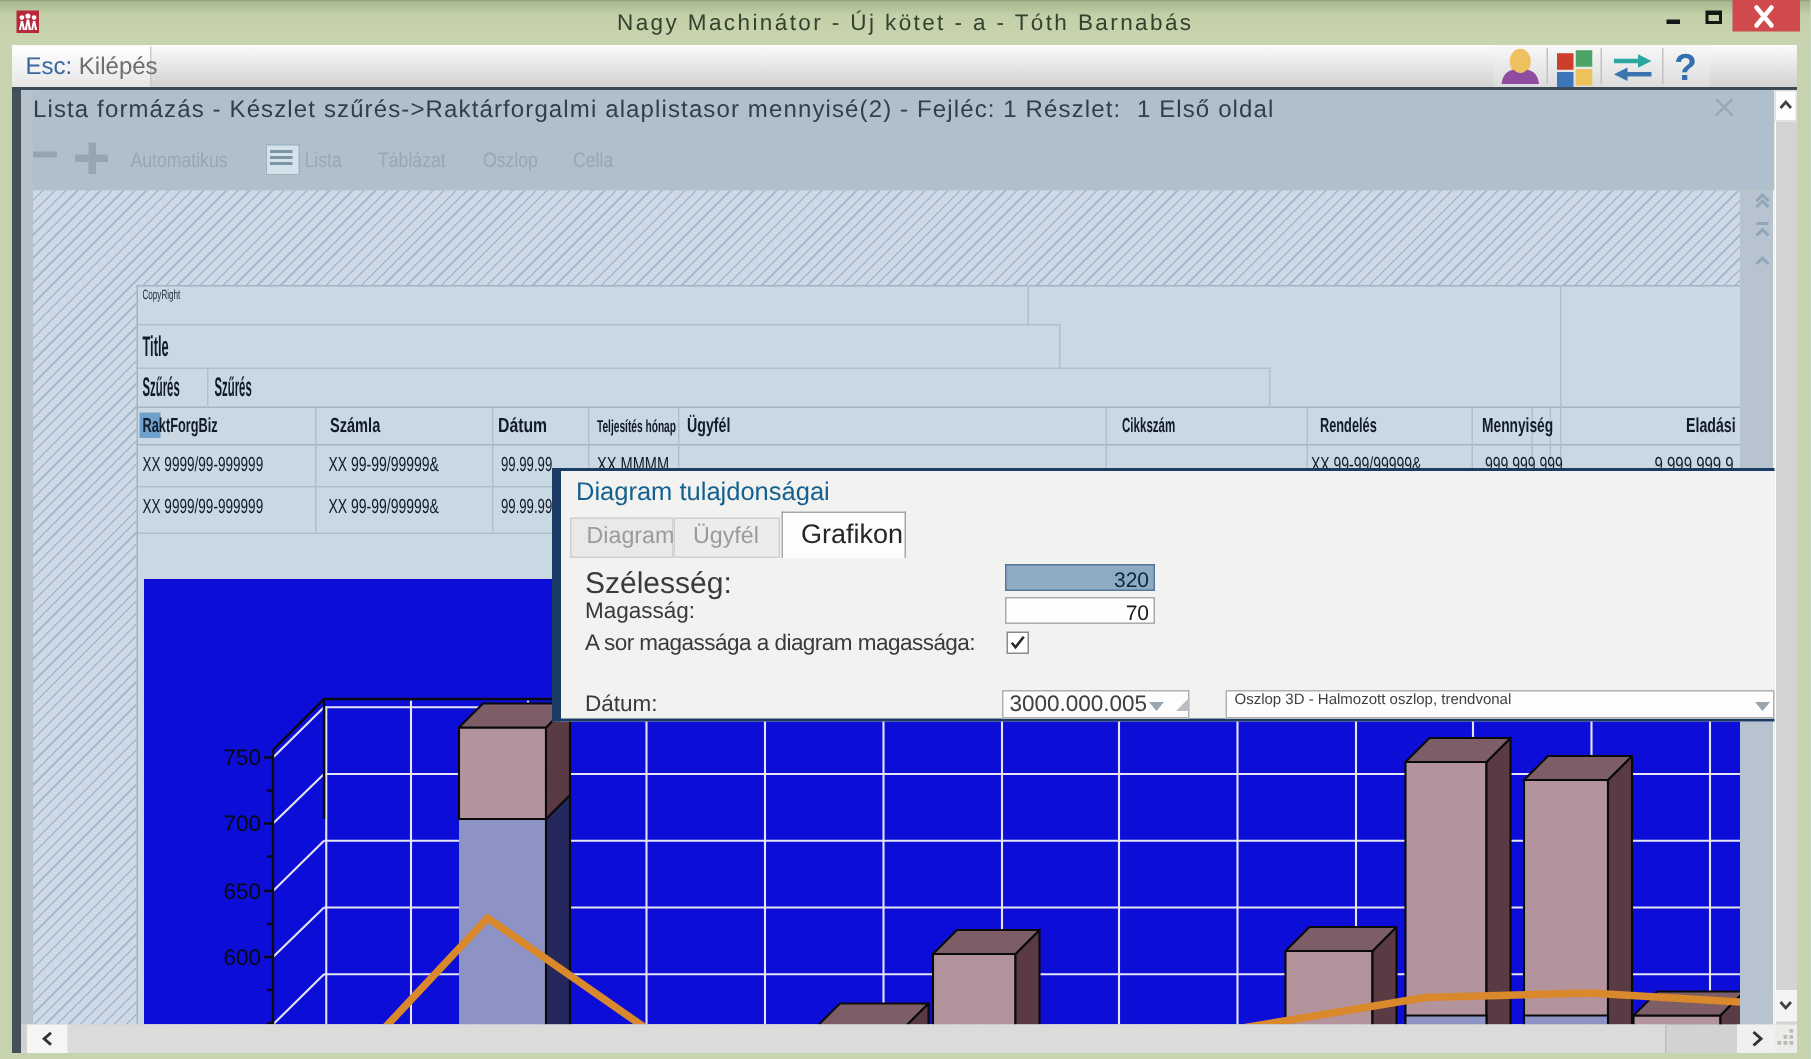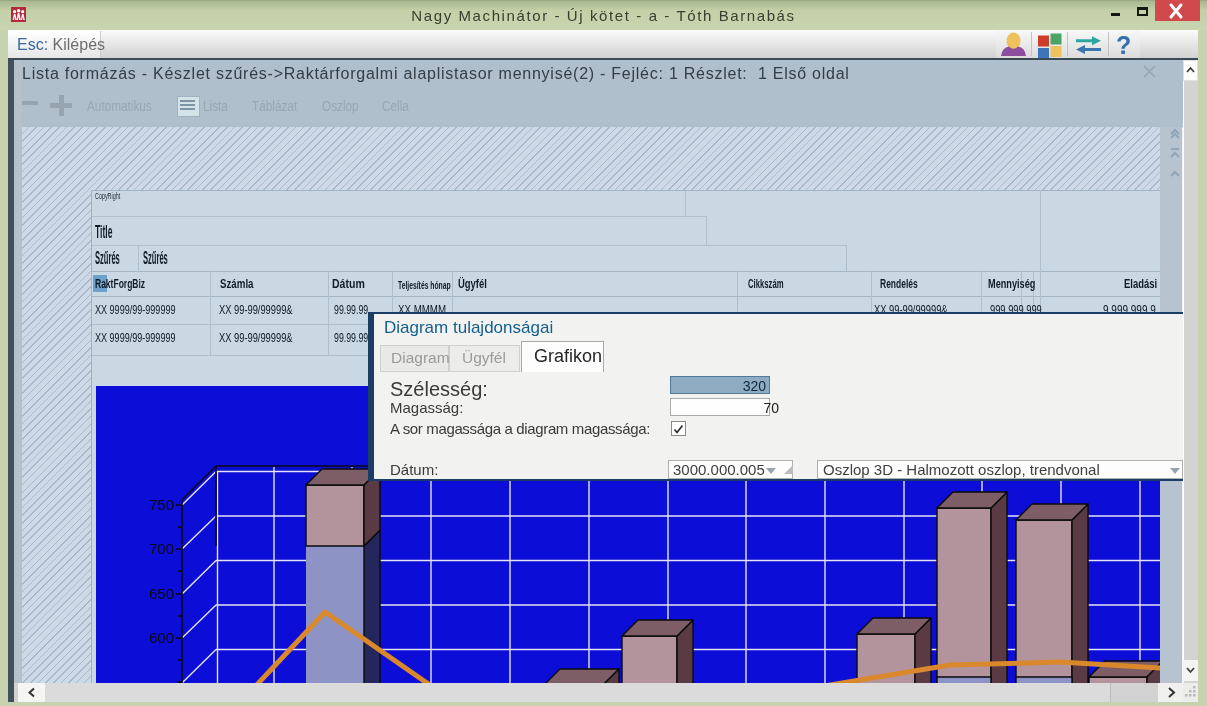--- a/index.html
+++ b/index.html
@@ -263,28 +263,28 @@
 <div class="abs" style="left:449px;top:345px;width:71px;height:27px;background:#ececea;border:1px solid #d0d0ce;box-sizing:border-box;"></div>
 <div class="tx" style="left:462px;top:349px;font-size:15.5px;color:#9b9b9b;">Ügyfél</div>
 <div class="abs" style="left:521px;top:341px;width:83px;height:31px;background:#fdfdfd;border:1px solid #a8a8a6;border-bottom:none;box-sizing:border-box;"></div>
 <div class="tx" style="left:534px;top:346px;font-size:18px;color:#262626;">Grafikon</div>
 
 <div class="tx" style="left:390px;top:378px;font-size:20px;color:#3a3a3a;">Szélesség:</div>
 <div class="abs" style="left:670px;top:376px;width:100px;height:18px;background:#8fabc2;border:1px solid #54789a;box-sizing:border-box;"></div>
 <div class="tx" style="left:670px;top:378px;width:96px;text-align:right;font-size:14px;color:#0b2740;">320</div>
 <div class="tx" style="left:390px;top:399px;font-size:15px;color:#3a3a3a;">Magasság:</div>
 <div class="abs" style="left:670px;top:398px;width:100px;height:18px;background:#fefefe;border:1px solid #ababab;box-sizing:border-box;"></div>
-<div class="tx" style="left:670px;top:400px;width:96px;text-align:right;font-size:14px;color:#1a1a1a;padding-left:13px;">70</div>
+<div class="tx" style="left:670px;top:400px;width:96px;text-align:right;font-size:14px;color:#1a1a1a;">70</div>
 <div class="tx" style="left:390px;top:420px;font-size:15px;letter-spacing:-0.35px;color:#3a3a3a;">A sor magassága a diagram magassága:</div>
 <div class="abs" style="left:671px;top:421px;width:15px;height:15px;background:#fff;border:1px solid #8a8a8a;box-sizing:border-box;">
 <svg width="13" height="13">
       <path d="M2.5 6.5 L5 9.5 L10.5 2.5" stroke="#2a2a2a" stroke-width="1.7" fill="none"></path>
     </svg></div>
 <div class="tx" style="left:390px;top:461px;font-size:15px;color:#3a3a3a;">Dátum:</div>
 <div class="abs" style="left:668px;top:460px;width:125px;height:19px;background:#fdfdfd;border:1px solid #b0b0b0;box-sizing:border-box;"></div>
 <div class="tx" style="left:673px;top:461px;font-size:15px;color:#3f3f3f;">3000.000.005</div>
 <div class="abs" style="left:766px;top:468px;width:0;height:0;border-left:5px solid transparent;border-right:5px solid transparent;border-top:6px solid #9aa4ac;"></div>
 <svg class="abs" style="left:783px;top:464px" width="11" height="11">
     <polygon points="10,1 10,10 1,10" fill="#b9bdc0"></polygon>
   </svg>
 <div class="abs" style="left:817px;top:460px;width:366px;height:19px;background:#fdfdfd;border:1px solid #b0b0b0;box-sizing:border-box;"></div>
-<div class="tx" style="left:823px;top:461px;font-size:15px;color:#3f3f3f;">Oszlop 3D - Halmozott oszlop, trendvonal</div>
+<div class="tx" style="left:823px;top:461px;font-size:10px;color:#3f3f3f;">Oszlop 3D - Halmozott oszlop, trendvonal</div>
 <div class="abs" style="left:1170px;top:468px;width:0;height:0;border-left:5px solid transparent;border-right:5px solid transparent;border-top:6px solid #9aa4ac;"></div>
 
 </body></html>

